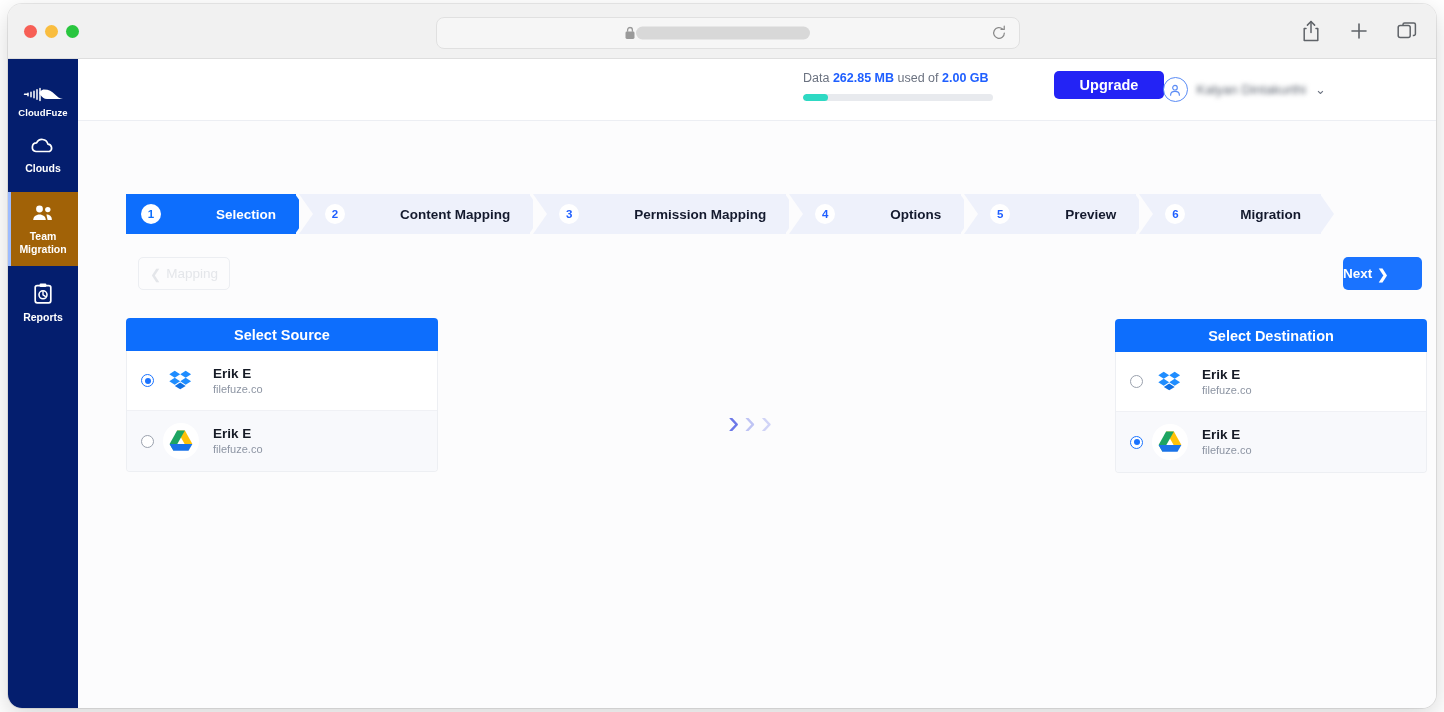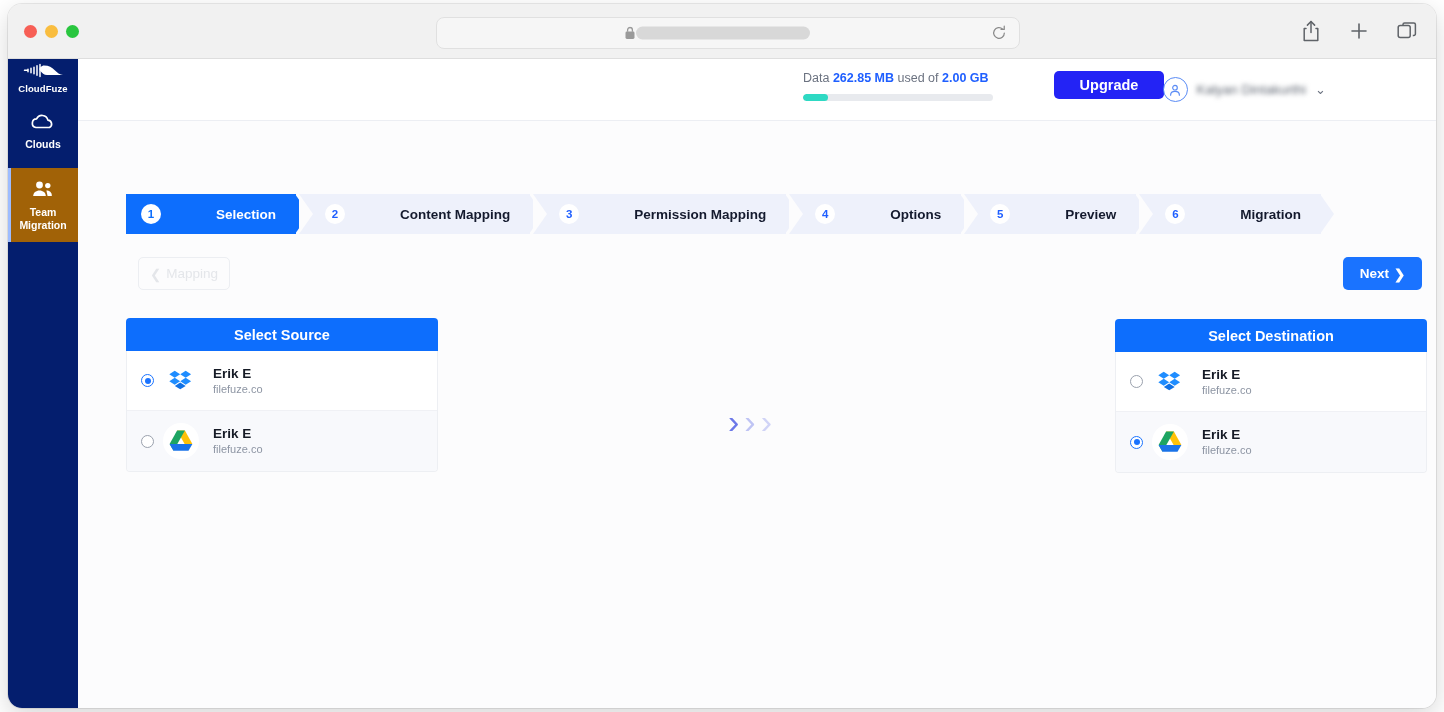--- a/index.html
+++ b/index.html
@@ -70,21 +70,21 @@
   
   #app-body { position: relative; height: 649px; background: #fcfcfd; }
 
   
   #sidebar {
     position: absolute; left: 0; top: 0;
     width: 70px; height: 649px;
     background: #041e6e;
   }
   .brand {
-    padding-top: 3px; display: flex; flex-direction: column;
+    padding-top: 27px; display: flex; flex-direction: column;
     align-items: center; gap: 3px;
   }
   .brand-label {
     color: #ffffff; font-size: 9.5px; font-weight: 700; letter-spacing: .1px;
   }
   .nav-item {
     position: relative;
     height: 74px;
     display: flex; flex-direction: column;
     align-items: center; justify-content: center; gap: 5px;
@@ -202,21 +202,21 @@
     display: flex; align-items: center; justify-content: center; gap: 5px;
     cursor: default;
   }
   #next-button {
     position: absolute; right: 14px; top: 136px;
     width: 79px; height: 33px;
     background: #1a73ff; color: #ffffff;
     border: none; border-radius: 5px;
     font-family: "Liberation Sans", sans-serif;
     font-size: 13.5px; font-weight: 600;
-    display: flex; align-items: center; justify-content: center; gap: 5px;
+    display: flex; align-items: center; gap: 5px;
     cursor: pointer;
   }
 
   
   .panel { position: absolute; width: 312px; }
   #source-panel      { left: 48px;  top: 197px; }
   #destination-panel { left: 1037px; top: 198px; }
 
   .panel-header {
     height: 33px; background: #0d6efd;
@@ -338,20 +338,29 @@
       <div class="nav-item active">
         <svg width="26" height="22" viewBox="0 0 26 22">
           <circle cx="9.5" cy="6" r="3.4" fill="#ffffff"></circle>
           <circle cx="17.8" cy="6.6" r="2.7" fill="#ffffff"></circle>
           <path d="M3.2 17c0-3.4 2.8-5.6 6.3-5.6S15.8 13.6 15.8 17z" fill="#ffffff"></path>
           <path d="M16.4 11.6c3 0 5.4 1.9 5.4 4.6v.8h-4.2" fill="#ffffff"></path>
         </svg>
         <span class="nav-label">Team Migration</span>
       </div>
 
+      <div class="nav-item">
+        <svg width="24" height="24" viewBox="0 0 24 24">
+          <rect x="4.2" y="3.6" width="15.6" height="17.2" rx="2" fill="none" stroke="#ffffff" stroke-width="1.7"></rect>
+          <rect x="8.6" y="1.6" width="6.8" height="3.4" rx="1.1" fill="#ffffff"></rect>
+          <circle cx="12" cy="12.8" r="4" fill="none" stroke="#ffffff" stroke-width="1.6"></circle>
+          <path d="M12 9.4v3.4l2.3 1.5" fill="none" stroke="#ffffff" stroke-width="1.4" stroke-linecap="round"></path>
+        </svg>
+        <span class="nav-label">Reports</span>
+      </div>
     </nav>
 
     <header id="topbar">
       <div id="data-usage">
         <div id="usage-text">
           <span>Data</span>
           <b>262.85 MB</b>
           <span>used of</span>
           <b>2.00 GB</b>
         </div>

